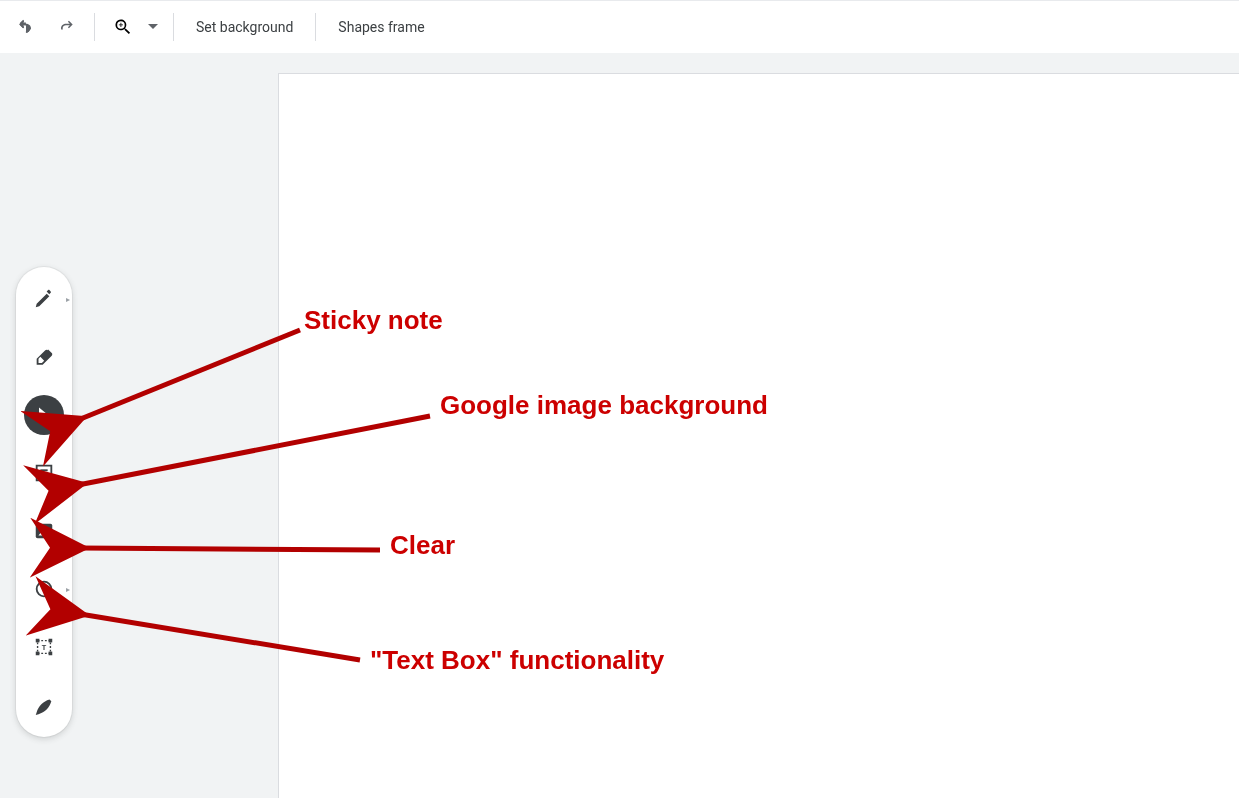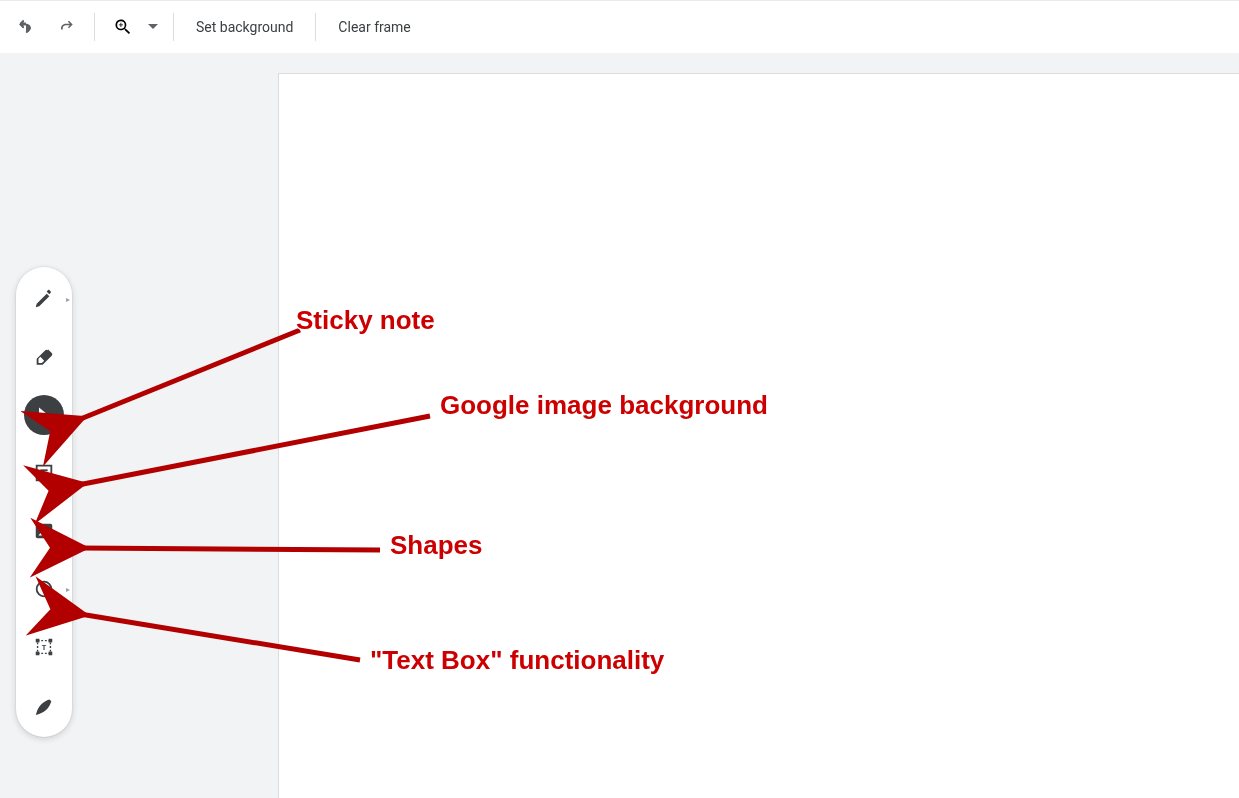--- a/index.html
+++ b/index.html
@@ -173,21 +173,21 @@
       <span>
         <svg width="10" height="10" viewBox="0 0 10 10">
             <path fill="#5f6368" d="M0 2l5 5 5-5z"></path>
           </svg>
       </span>
     </div>
   </div>
   <div class="tb-sep"></div>
   <div class="tb-btn tb-text-btn">Set background</div>
   <div class="tb-sep"></div>
-  <div class="tb-btn tb-text-btn">Clear frame</div>
+  <div class="tb-btn tb-text-btn">Shapes frame</div>
 </div>
 
 <div class="workspace">
   <div class="canvas"></div>
 
   <div class="tool-palette">
 
     <div class="tool">
       <span>
         <svg width="22" height="22" viewBox="0 0 24 24">
@@ -272,16 +272,16 @@
     <marker id="ah" markerWidth="12" markerHeight="12" refX="2" refY="6" orient="auto">
       <path d="M12 0 L0 6 L12 12 L8 6 z" fill="#b20000"></path>
     </marker>
   </defs>
   <line x1="300" y1="330" x2="78" y2="420" stroke="#b20000" stroke-width="5" marker-end="url(#ah)"></line>
   <line x1="430" y1="416" x2="78" y2="485" stroke="#b20000" stroke-width="5" marker-end="url(#ah)"></line>
   <line x1="380" y1="550" x2="80" y2="548" stroke="#b20000" stroke-width="5" marker-end="url(#ah)"></line>
   <line x1="360" y1="660" x2="80" y2="614" stroke="#b20000" stroke-width="5" marker-end="url(#ah)"></line>
 </svg>
 
-<div class="annotation" style="left:296px; top:305px;">Sticky note</div>
+<div class="annotation" style="left:304px; top:305px;">Sticky note</div>
 <div class="annotation" style="left:440px; top:390px;">Google image background</div>
-<div class="annotation" style="left:390px; top:530px;">Shapes</div>
+<div class="annotation" style="left:390px; top:530px;">Clear</div>
 <div class="annotation" style="left:370px; top:645px;">"Text Box" functionality</div>
 
 </body></html>

